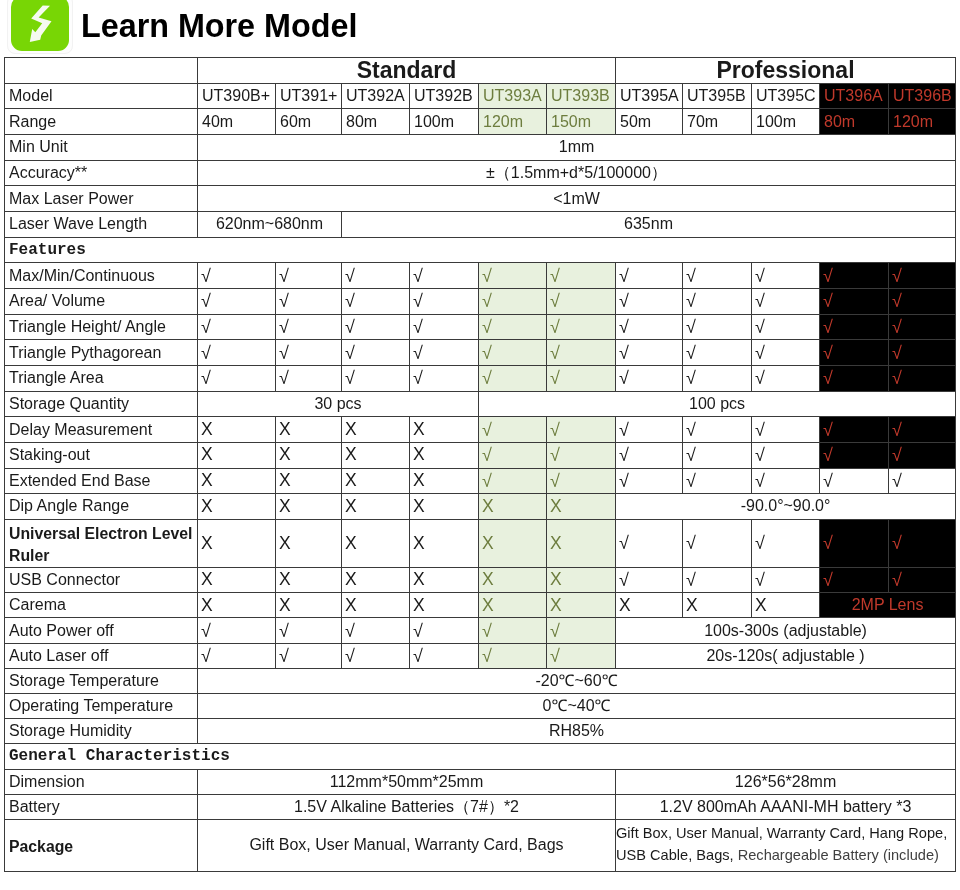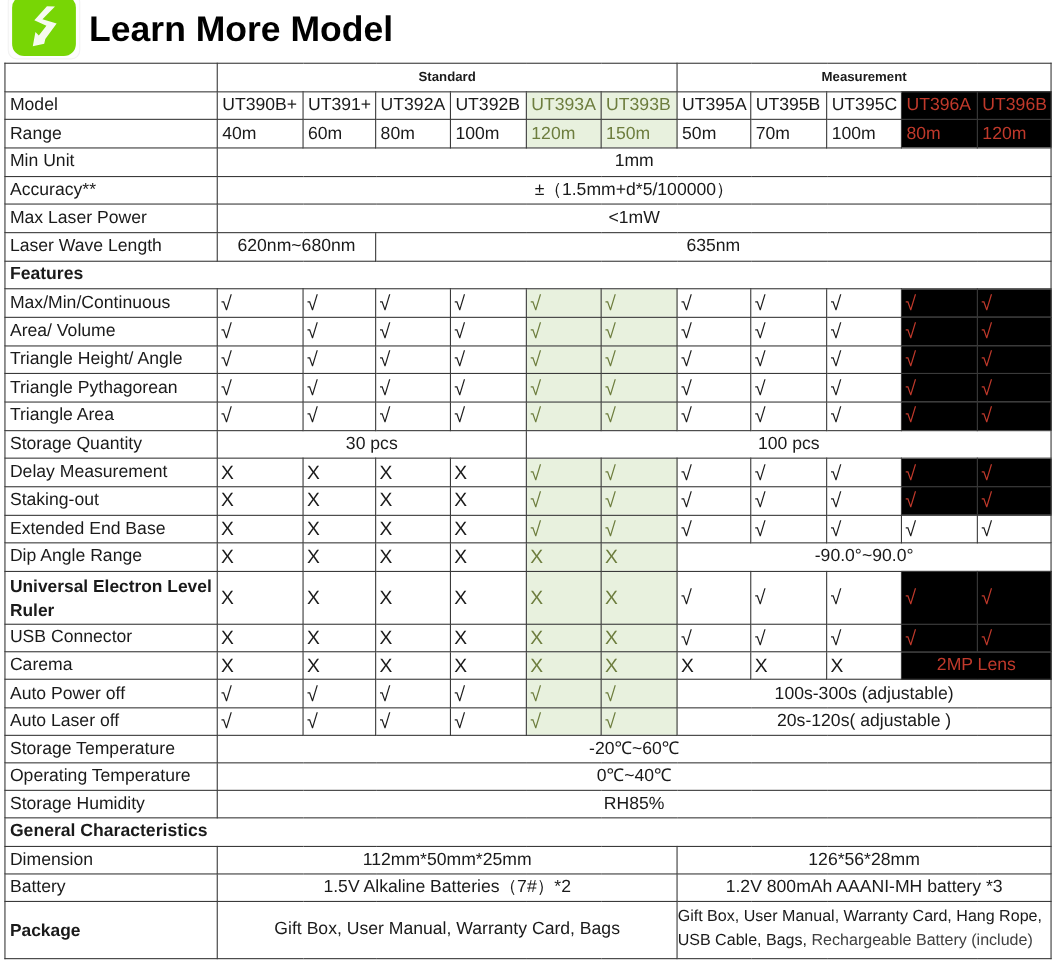--- a/index.html
+++ b/index.html
@@ -17,23 +17,23 @@
   
   table{position:absolute;left:4px;top:57px;border-collapse:collapse;table-layout:fixed;width:951px;
         font-size:16px;line-height:1;}
   tr{height:25.2px;}
   #tbody tr:nth-child(-n+19){height:25.66px;}
   tr.tall{height:47px;}
   tr.tall2{height:51.8px;}
   td{border:1px solid #3a3a3a;padding:0;vertical-align:middle;box-sizing:border-box;white-space:nowrap;}
   td.lbl{padding-left:4px;text-align:left;}
   td.ctr{text-align:center;}
-  td.gh{font-weight:bold;font-size:12px;}
+  td.gh{font-weight:bold;font-size:23px;}
   td.mk{text-align:left;padding-left:3px;}
-  td.sec{font-weight:bold;padding-left:4px;}
+  td.sec{font-weight:bold;padding-left:4px;font-family:Liberation Mono, monospace;}
   .g{background:#e8f1de;}
   .r{background:#000000;}
   .gt{color:#6d7d3e;}
   .rt{color:#c0392b;}
   .rt2{color:#404040;}
   .chk{font-size:18px;}
   .xm{font-size:17.5px;}
   td.pkg{line-height:1.5;white-space:nowrap;padding-left:0px;font-size:14.6px;}
   td.tall-lbl{line-height:1.4;white-space:nowrap;padding-top:3px;font-size:15.8px;font-weight:bold;}
 </style>
@@ -62,21 +62,21 @@
         <col style="width: 67px;">
         <col style="width: 69px;">
         <col style="width: 68px;">
         <col style="width: 69px;">
         <col style="width: 67px;">
       </colgroup>
       <tbody id="tbody">
         <tr>
           <td class="lbl"></td>
           <td class="ctr gh" colspan="6">Standard</td>
-          <td class="ctr gh" colspan="5">Measurement</td>
+          <td class="ctr gh" colspan="5">Professional</td>
         </tr>
         <tr>
           <td class="lbl">Model</td>
           <td class="lbl">UT390B+</td>
           <td class="lbl">UT391+</td>
           <td class="lbl">UT392A</td>
           <td class="lbl">UT392B</td>
           <td class="lbl g gt">UT393A</td>
           <td class="lbl g gt">UT393B</td>
           <td class="lbl">UT395A</td>

